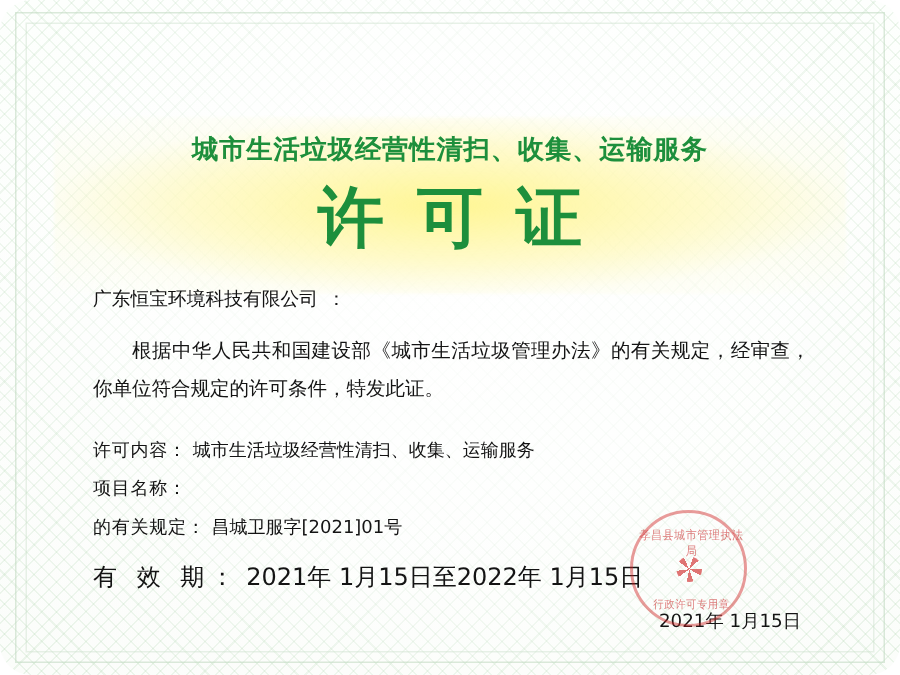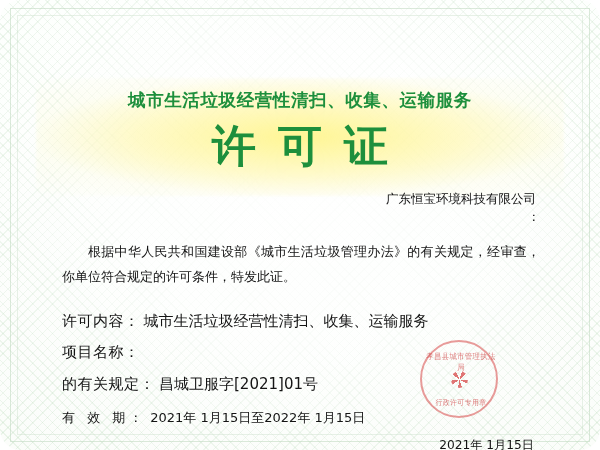--- a/index.html
+++ b/index.html
@@ -91,21 +91,20 @@
     top: 190px;
     width: 478px;
     color: #1b1b1b;
   }
 
   #recipient-row {
     display: flex;
     align-items: flex-end;
     font-size: 12.5px;
     line-height: 1.4;
-    flex-direction: column;
   }
   #recipient-name {
     font-size: 12.5px;
     color: #111;
     padding-right: 4px;
     white-space: nowrap;
   }
   #recipient-colon {
     font-size: 12.5px;
     padding-left: 2px;
@@ -119,42 +118,42 @@
     text-indent: 26px;
     color: #141414;
   }
 
   #fields {
     margin-top: 16px;
   }
   .field-row {
     display: flex;
     align-items: baseline;
-    font-size: 15px;
+    font-size: 12px;
     line-height: 2.1;
     color: #141414;
     white-space: nowrap;
   }
   .field-label {
     flex: 0 0 auto;
     letter-spacing: 0.5px;
   }
   .field-value {
     flex: 1 1 auto;
     padding-left: 4px;
     overflow: hidden;
     text-overflow: ellipsis;
   }
 
   
   #validity-row {
     margin-top: 6px;
     display: flex;
     align-items: center;
-    font-size: 13px;
+    font-size: 16px;
     line-height: 1.9;
     color: #141414;
     white-space: nowrap;
   }
   #validity-label { letter-spacing: 4px; }
   #validity-value { padding-left: 4px; }
   #issuer-group {
     margin-left: auto;
     display: flex;
     align-items: baseline;

